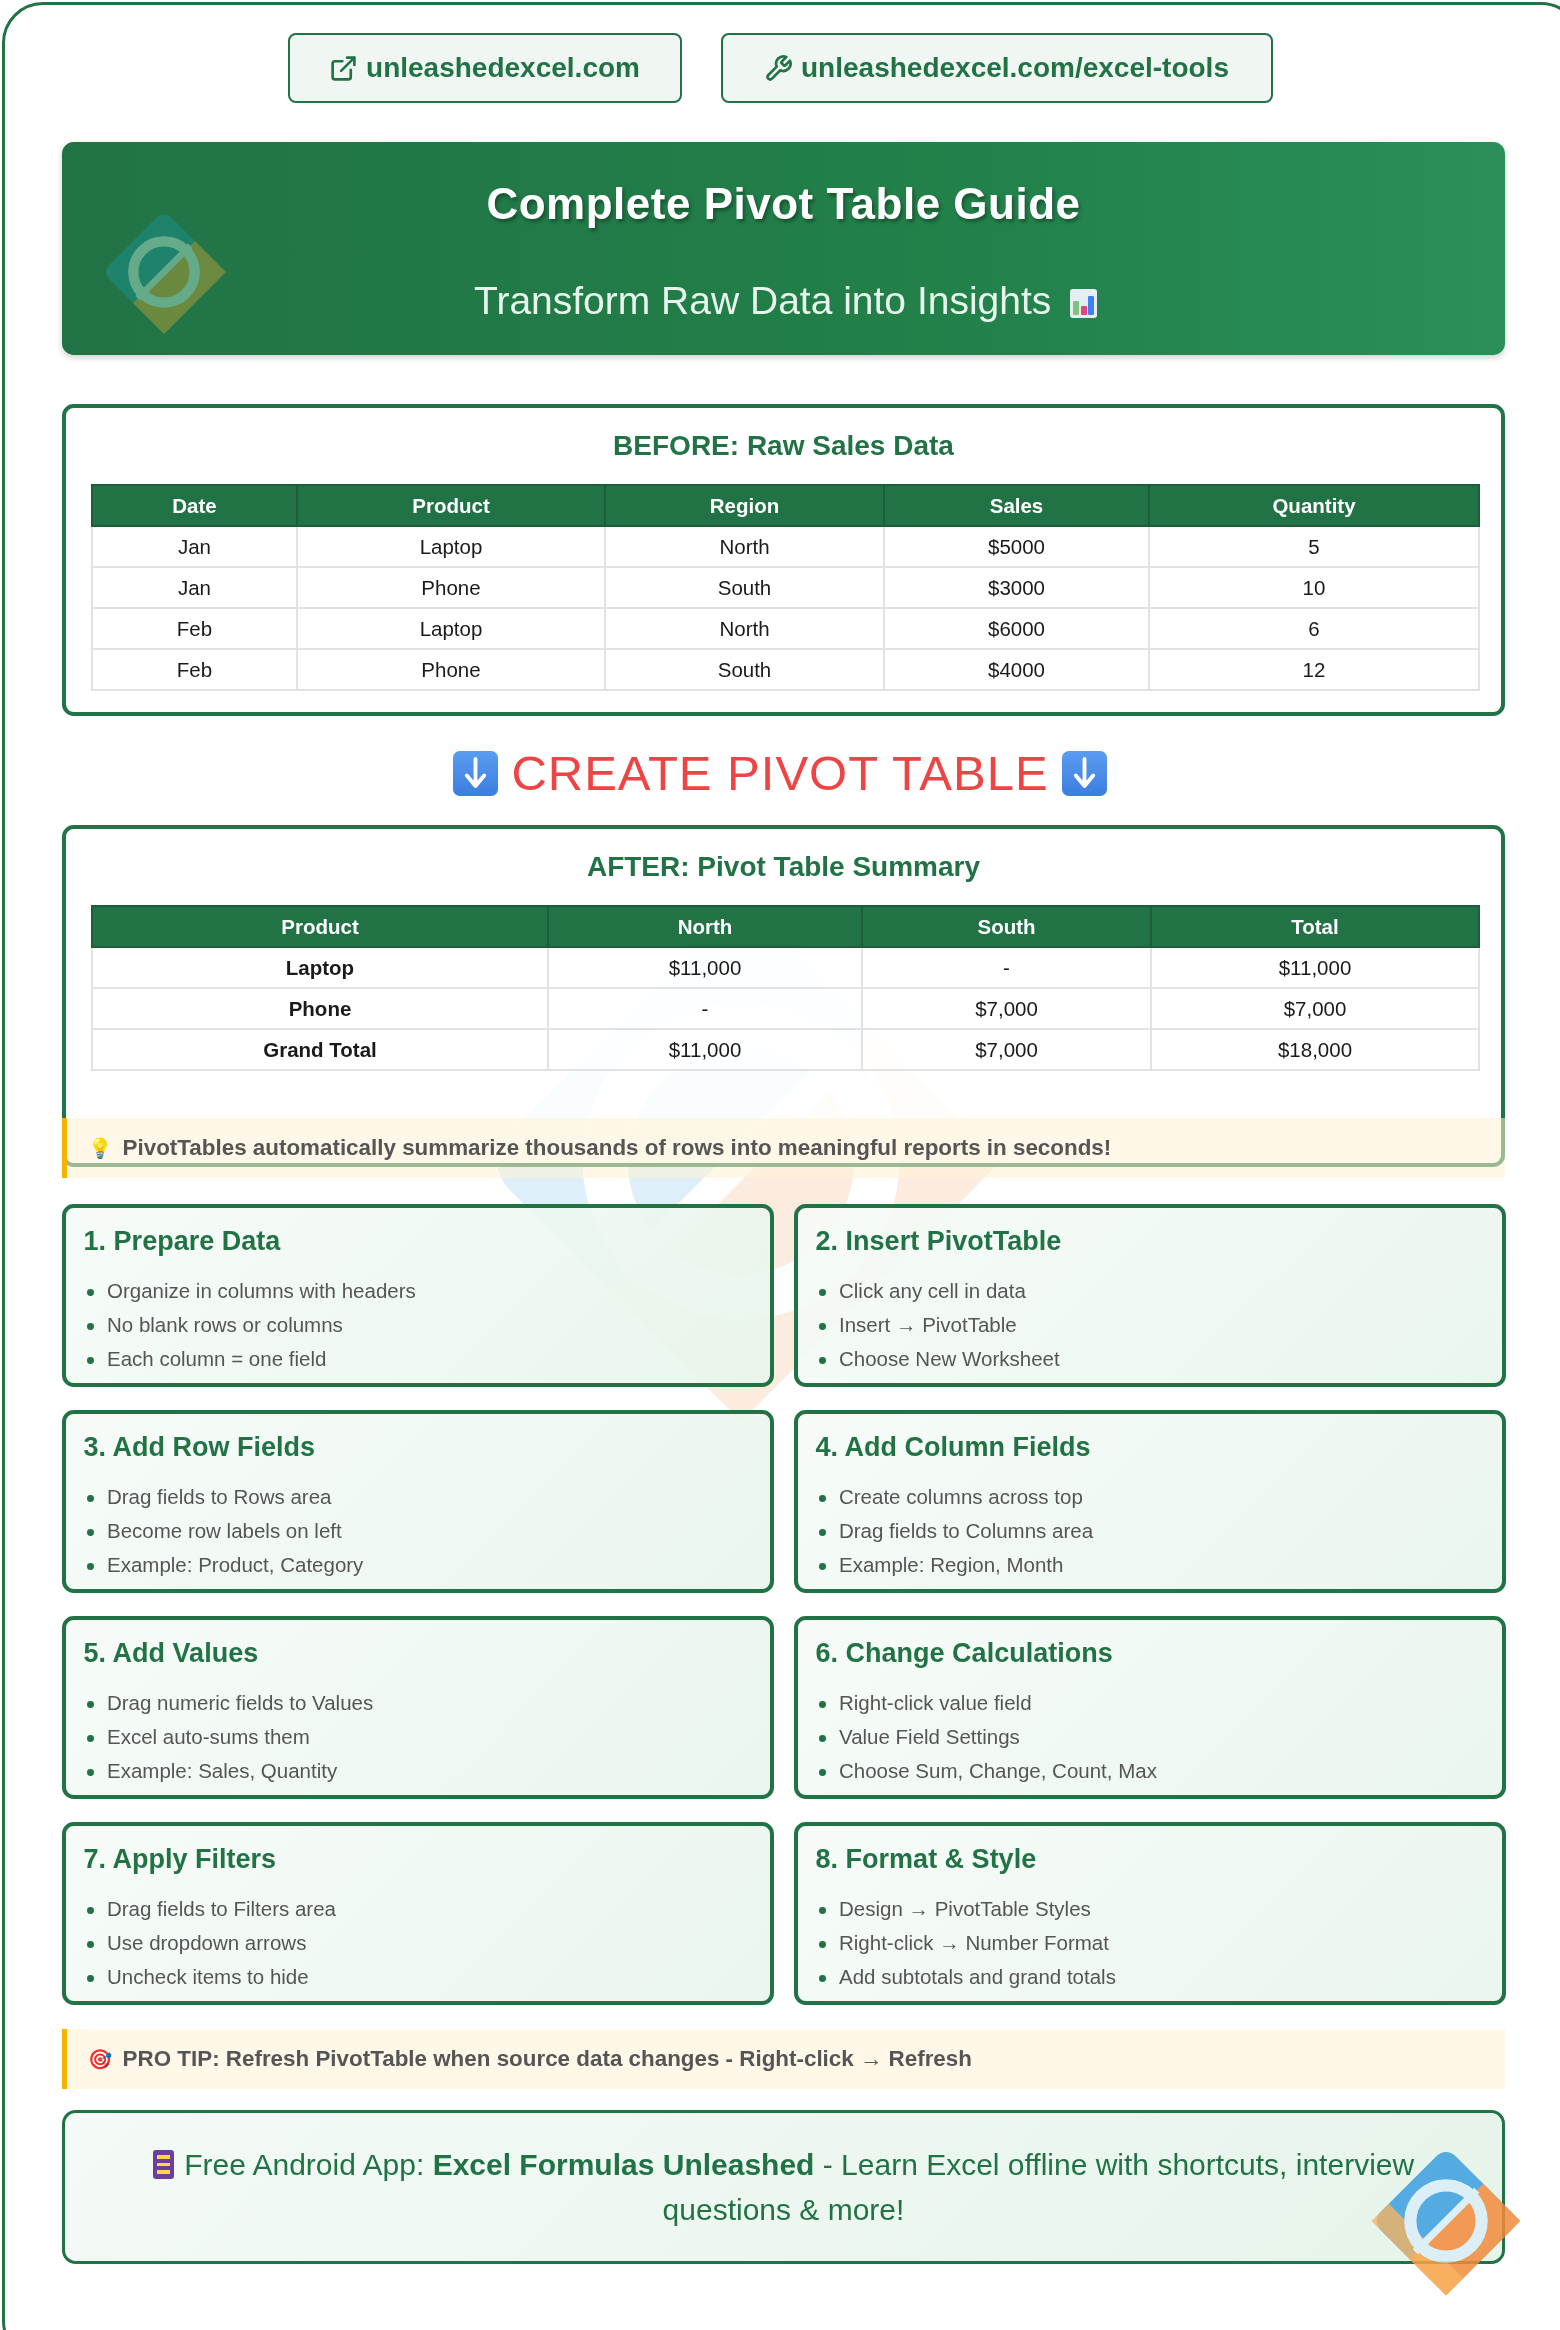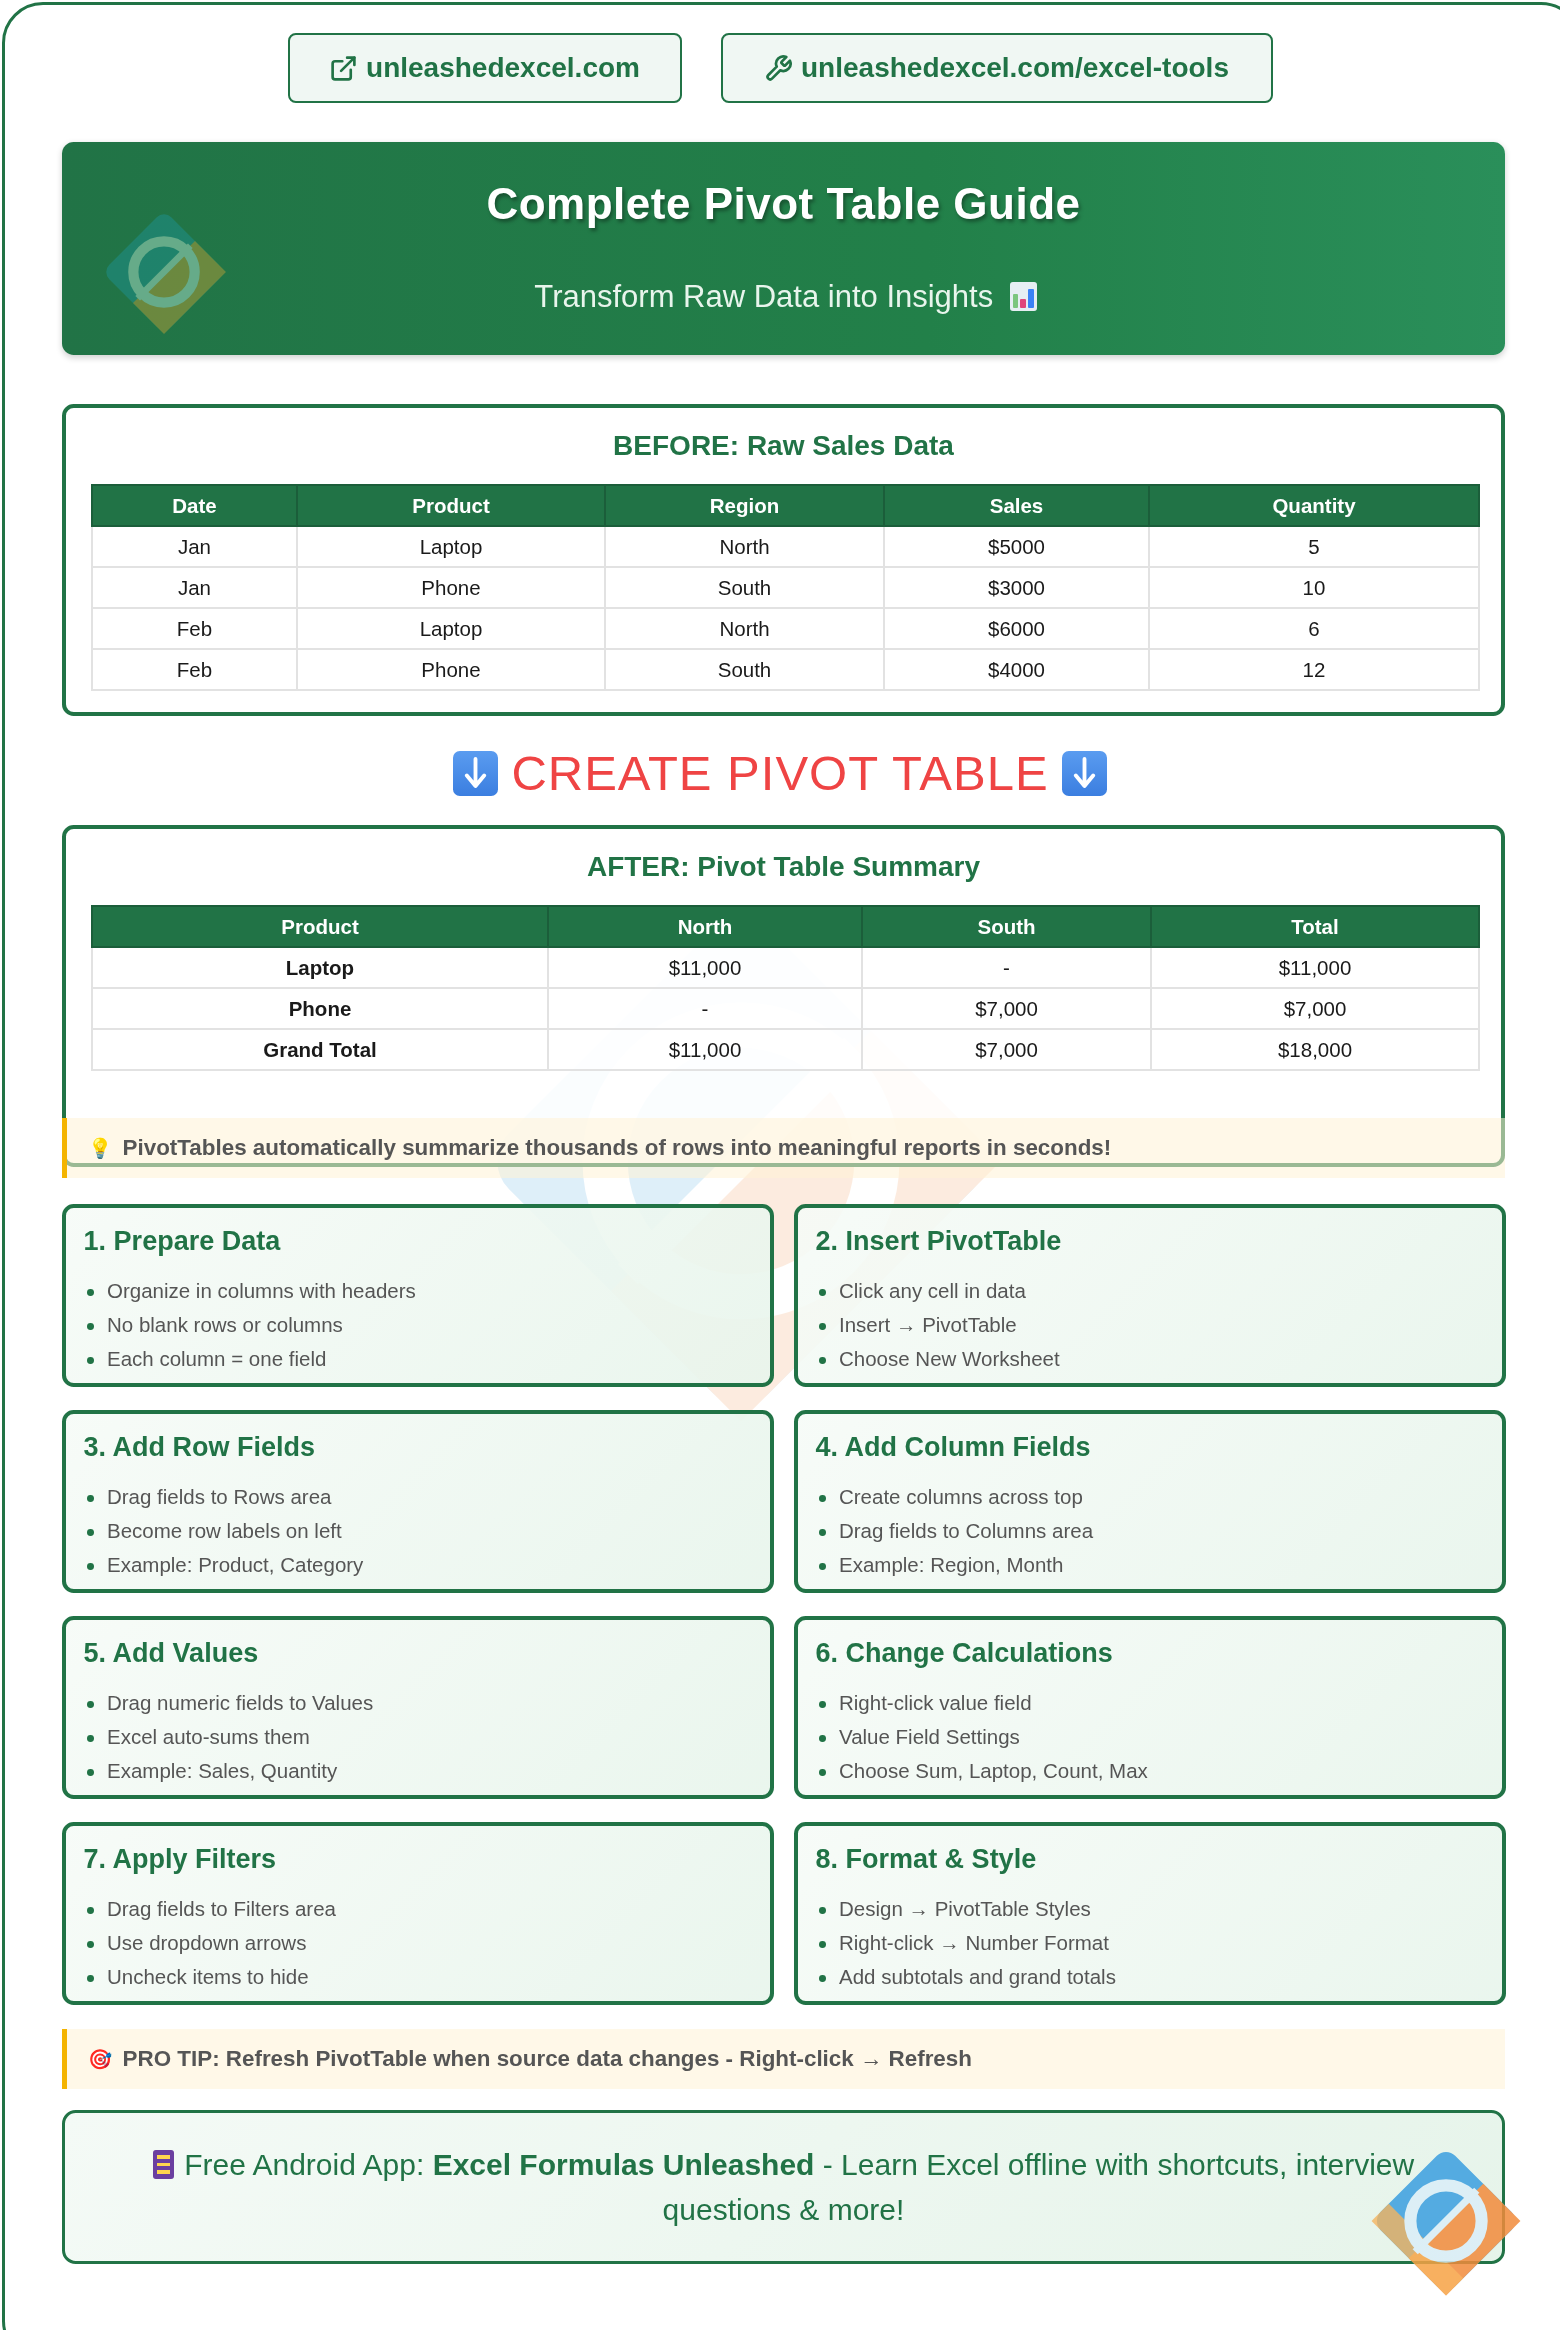--- a/index.html
+++ b/index.html
@@ -41,21 +41,21 @@
       text-align: center; color: #fff;
     }
     .banner-logo { position: absolute; left: 29px; top: 57px; width: 146px; height: 146px; opacity: 0.55; }
     .banner-title {
       position: absolute; left: 0; right: 0; top: 37px;
       font-size: 44px; font-weight: 700; letter-spacing: 0.5px;
       text-shadow: 2px 2.9px 3.9px rgba(0,0,0,0.35);
     }
     .banner-sub {
       position: absolute; left: 4px; right: 0; top: 137px;
-      font-size: 31px; color: #e8f5ec;
+      font-size: 39px; color: #e8f5ec;
     }
     .chart-emoji {
       display: inline-block; width: 27px; height: 29px; vertical-align: -3.9px; margin-left: 7.8px;
       background: #e6eef3; border-radius: 2.9px; position: relative;
     }
     .chart-emoji i { position: absolute; bottom: 2.9px; width: 5.9px; border-radius: 1px; }
 
     
     .card {
       position: absolute; left: 62px; width: 1443px;
@@ -326,21 +326,21 @@
       <li>Drag numeric fields to Values</li>
       <li>Excel auto-sums them</li>
       <li>Example: Sales, Quantity</li>
     </ul>
   </div>
   <div class="step col2 row3">
     <div class="step-title">6. Change Calculations</div>
     <ul>
       <li>Right-click value field</li>
       <li>Value Field Settings</li>
-      <li>Choose Sum, Laptop, Count, Max</li>
+      <li>Choose Sum, Change, Count, Max</li>
     </ul>
   </div>
   <div class="step col1 row4">
     <div class="step-title">7. Apply Filters</div>
     <ul>
       <li>Drag fields to Filters area</li>
       <li>Use dropdown arrows</li>
       <li>Uncheck items to hide</li>
     </ul>
   </div>

